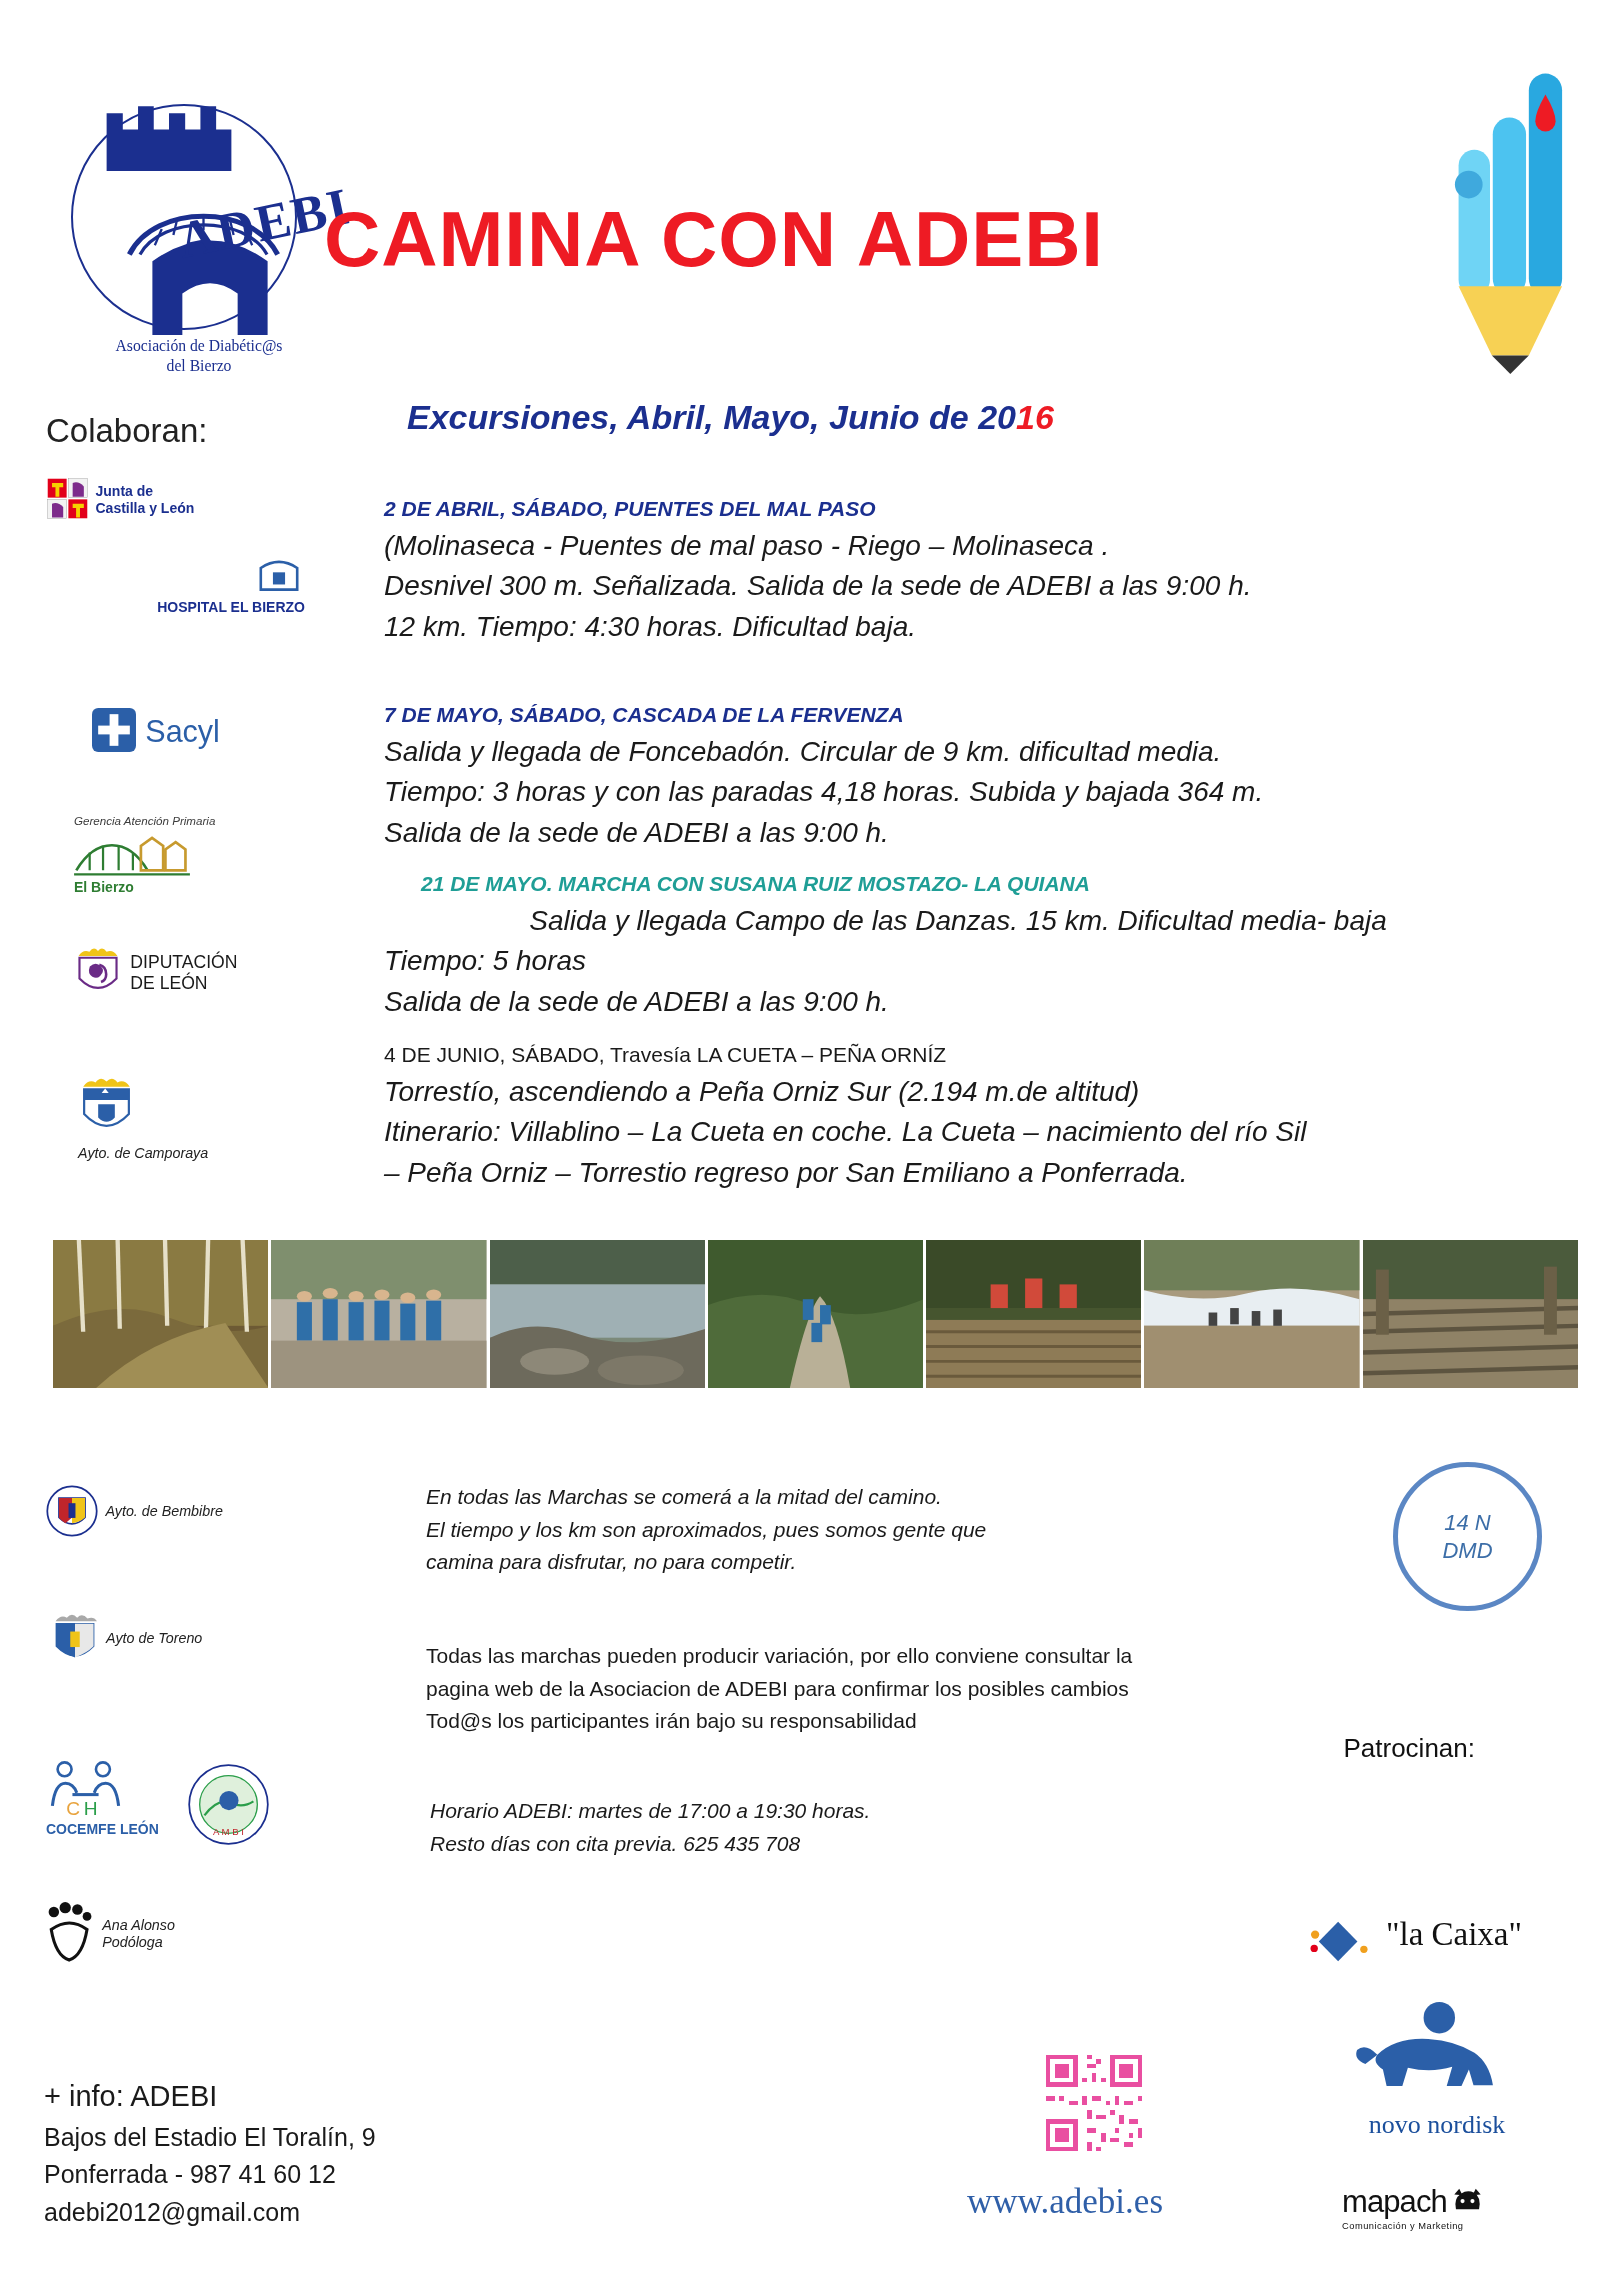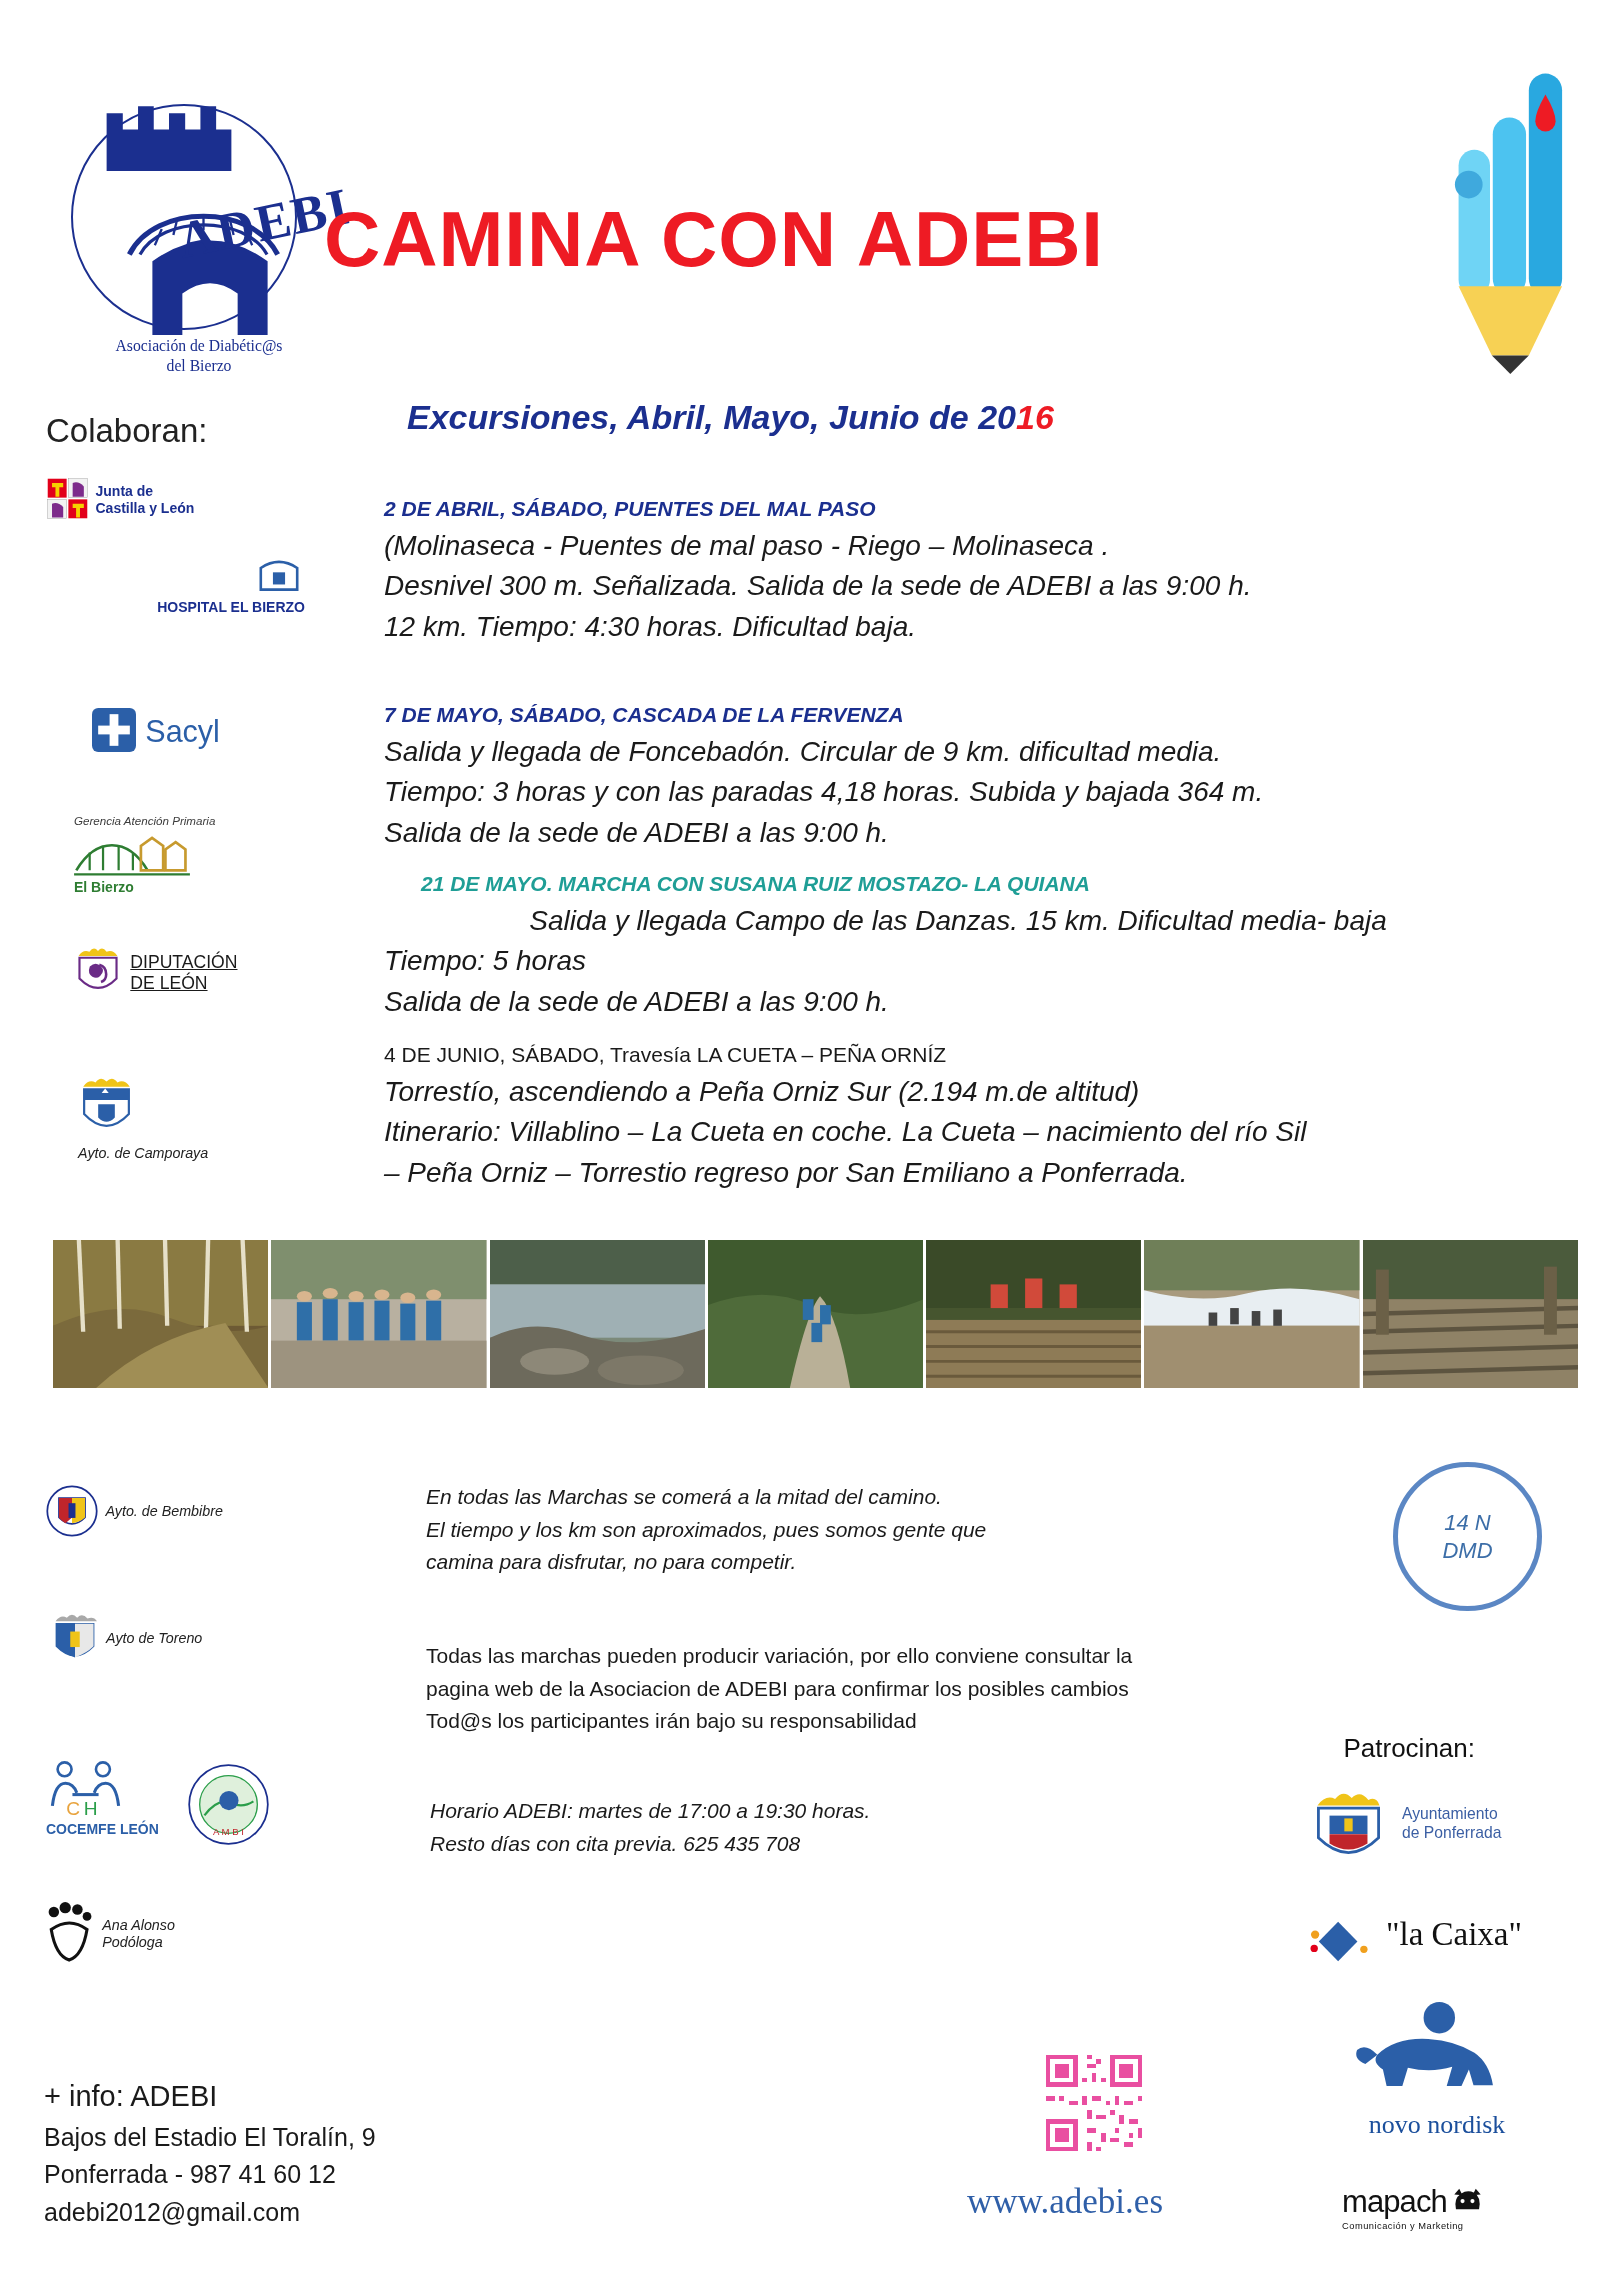--- a/index.html
+++ b/index.html
@@ -467,21 +467,21 @@
   <div class="sponsor" style="top:944px;">
     <div style="display:flex;align-items:center;gap:8.3px;margin-left:28px;">
       <div>
         <svg viewBox="0 0 110 130" width="48" height="56">
           <path d="M10 28 q10 -16 25 -10 q10 -14 20 -2 q10 -12 20 2 q15 -6 25 10 z" fill="#f0c419"></path>
           <path d="M12 32 L98 32 L98 80 Q55 124 12 80 Z" fill="#ffffff" stroke="#6a2b86" stroke-width="5"></path>
           <path d="M36 52 q14 -12 26 0 q10 10 -2 22 q-8 8 -18 2 q-12 -8 -6 -24 z" fill="#6a2b86"></path>
           <path d="M58 48 q16 4 16 22 q0 14 -12 18" fill="none" stroke="#6a2b86" stroke-width="6"></path>
         </svg>
       </div>
-      <div class="cap" style="color:#1a1a1a;font-weight:normal;font-size:17.6px;text-decoration:underline;">
+      <div class="cap" style="color:#1a1a1a;font-weight:normal;font-size:17.6px;">
         <div>DIPUTACIÓN</div>
         <div>DE LEÓN</div>
       </div>
     </div>
   </div>
 
   <div class="sponsor" style="top:1073px;">
     <div style="margin-left:32px;">
       <div>
         <svg viewBox="0 0 130 150" width="57" height="67">
@@ -727,35 +727,20 @@
     <div>Resto días con cita previa. 625 435 708</div>
   </div>
 
   <div class="badge-14n">
     <div>14 N</div>
     <div>DMD</div>
   </div>
 
   <div class="patrocinan">Patrocinan:</div>
 
-  <div class="ayto-ponferrada">
-    <div>
-      <svg viewBox="0 0 170 175" width="79" height="81">
-        <path d="M18 42 q18 -24 38 -14 q18 -22 36 -2 q18 -18 36 4 q18 -8 24 12 z" fill="#f0c419"></path>
-        <path d="M20 48 L150 48 L150 112 Q85 176 20 112 Z" fill="#ffffff" stroke="#2b5fa8" stroke-width="6"></path>
-        <rect x="44" y="64" width="82" height="40" fill="#2b5fa8"></rect>
-        <path d="M44 104 L126 104 L126 124 Q85 150 44 124 Z" fill="#c0252b"></path>
-        <rect x="76" y="70" width="18" height="28" fill="#f0c419"></rect>
-      </svg>
-    </div>
-    <div class="txt">
-      <div>Ayuntamiento</div>
-      <div>de Ponferrada</div>
-    </div>
-  </div>
 
   <div class="lacaixa">
     <div>
       <svg viewBox="0 0 150 110" width="69" height="51">
         <path d="M30 55 L72 12 L114 55 L72 98 Z" fill="#2b5fa8"></path>
         <circle cx="22" cy="40" r="9" fill="#f0a01e"></circle>
         <circle cx="20" cy="70" r="8" fill="#e2001a"></circle>
         <circle cx="128" cy="72" r="8" fill="#f0a01e"></circle>
       </svg>
     </div>

